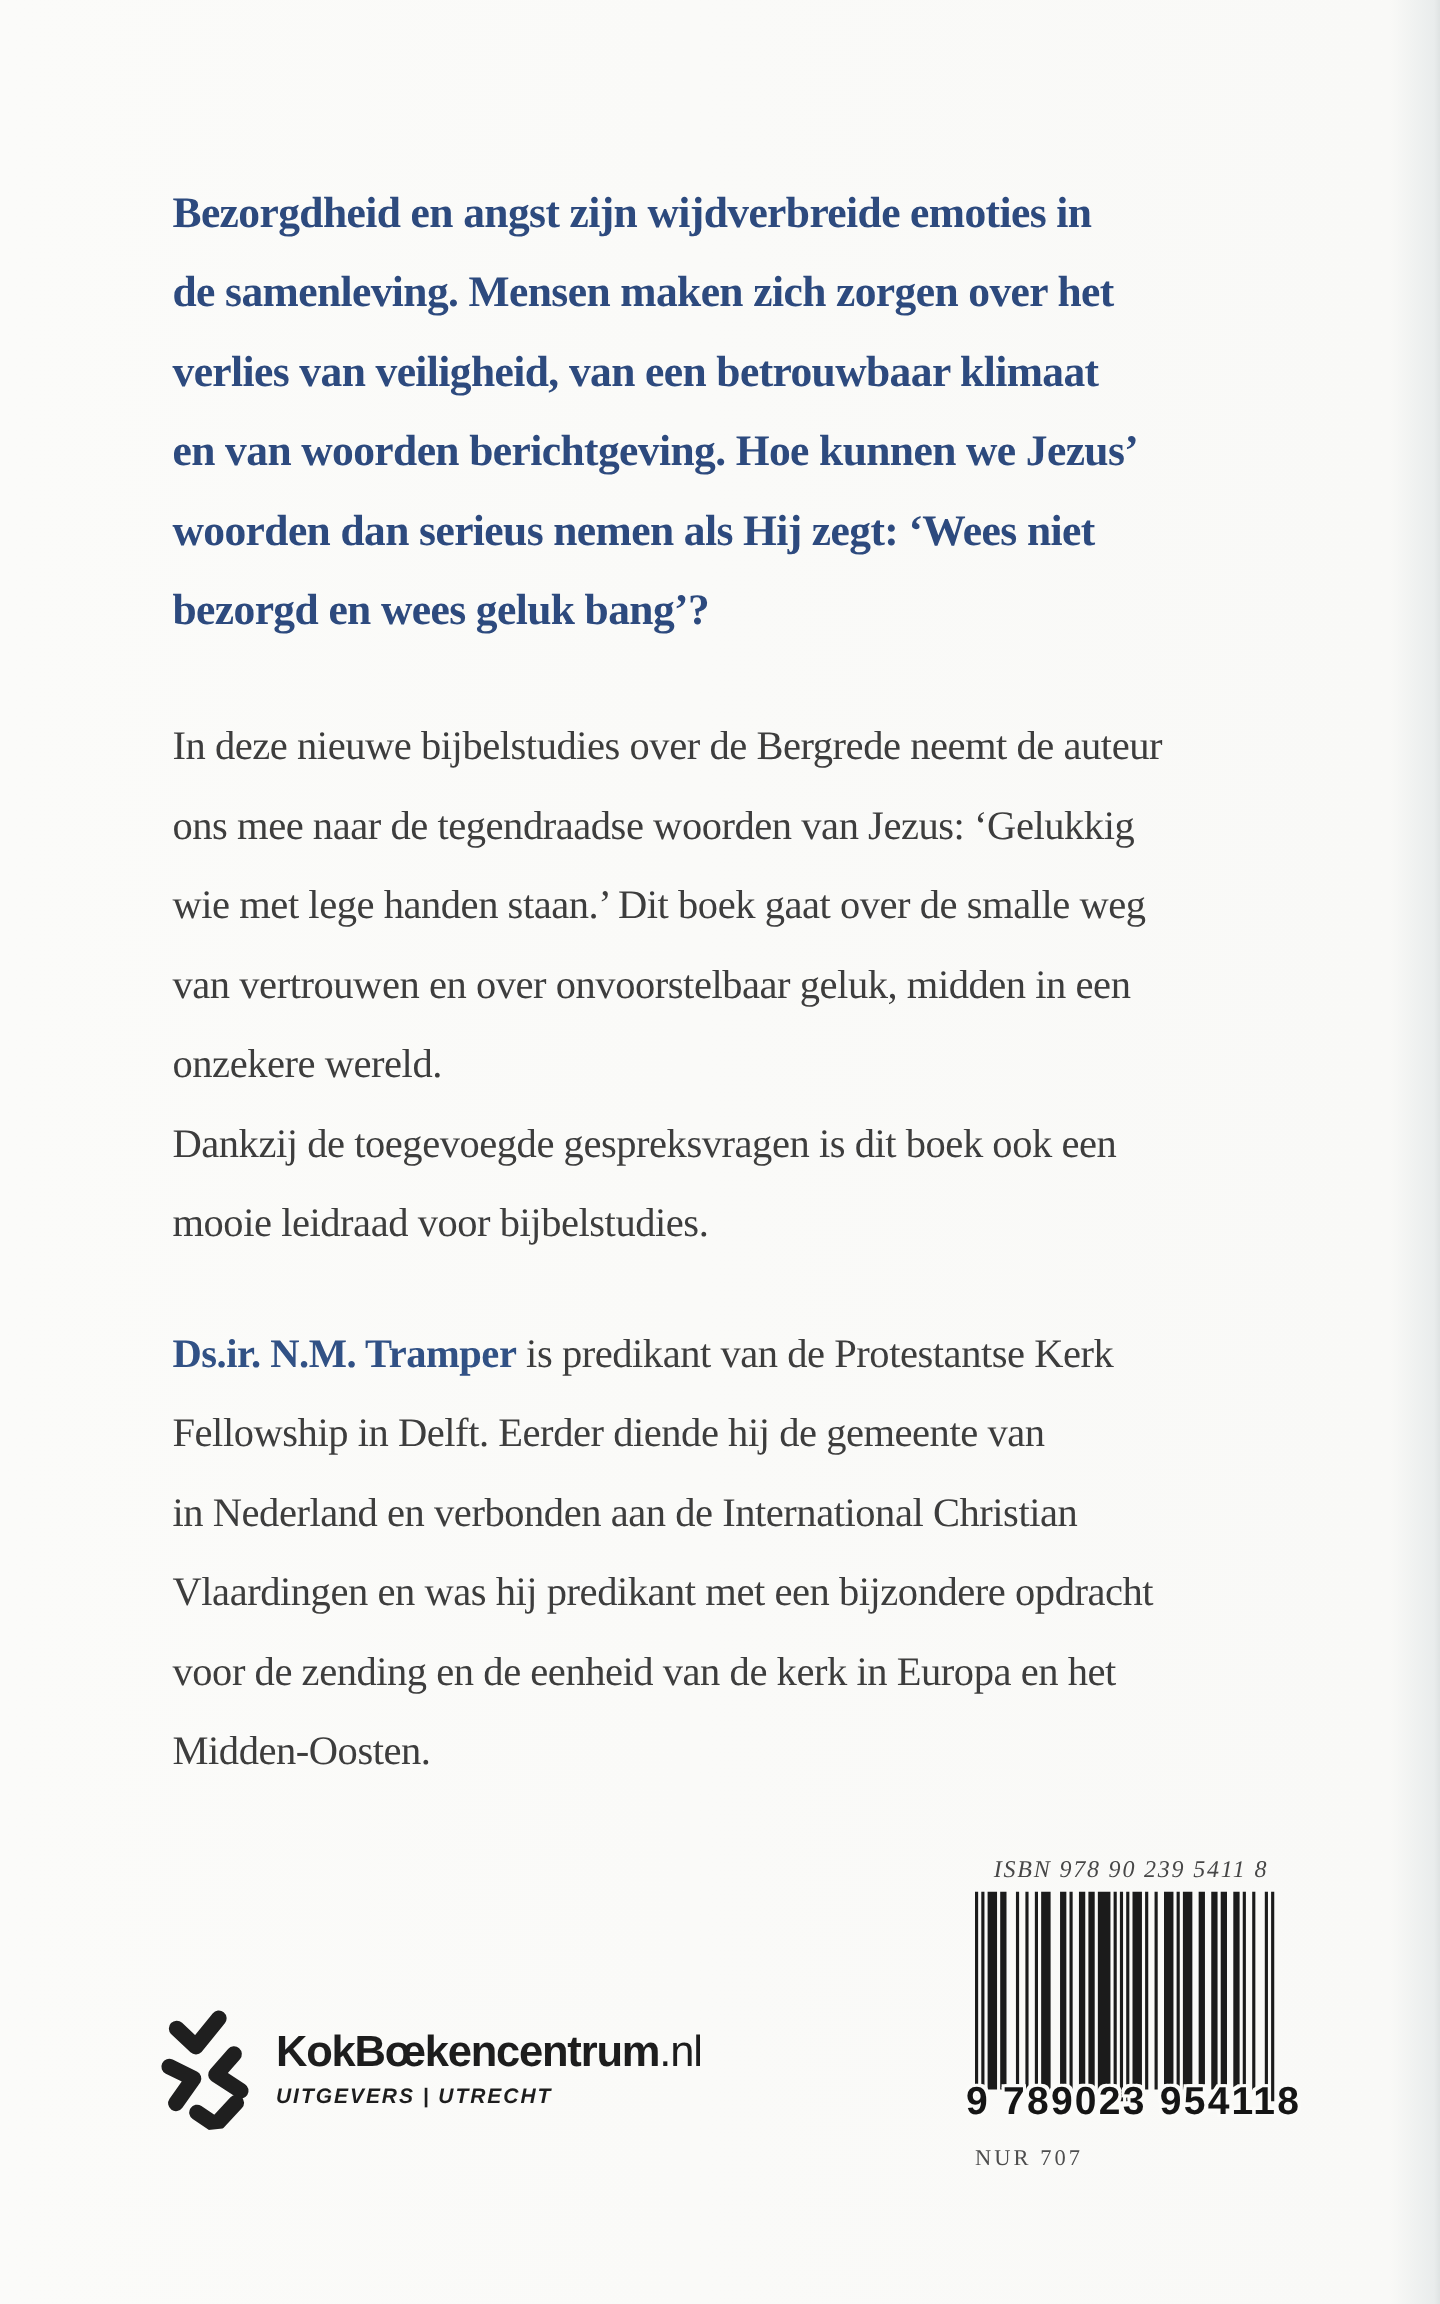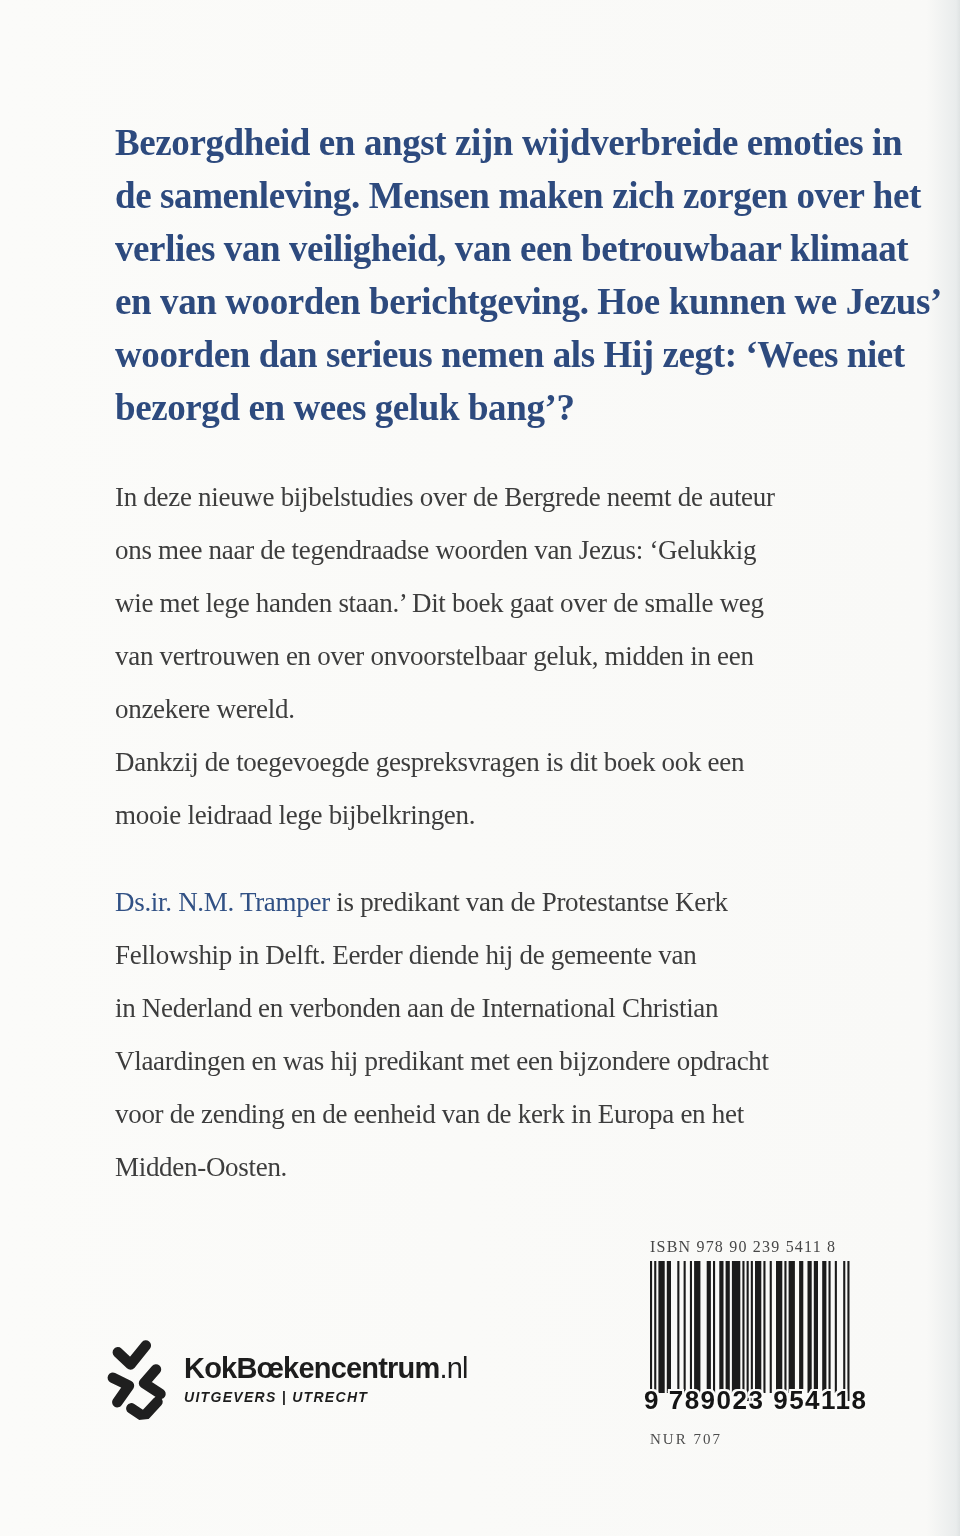--- a/index.html
+++ b/index.html
@@ -24,55 +24,56 @@
     left: 115px;
     top: 116px;
     width: 748px;
   }
   .tline {
     white-space: nowrap;
   }
   .intro {
     color: #2d4a7e;
     font-weight: 700;
-    font-size: 37px;
+    font-size: 29px;
     line-height: 53px;
     letter-spacing: -0.4px;
   }
   .body-par {
     margin-top: 37px;
     color: #3d3d3d;
     font-size: 27px;
     line-height: 53px;
     letter-spacing: -0.3px;
   }
   .author-par {
     margin-top: 34px;
     color: #3d3d3d;
     font-size: 27px;
     line-height: 53px;
     letter-spacing: -0.3px;
   }
   .author-name {
     color: #315185;
-    font-weight: 400;
+    font-weight: 700;
   }
   
   .isbn-block {
     position: absolute;
     left: 650px;
     top: 1238px;
     width: 208px;
   }
   .isbn-label {
     font-size: 16px;
     letter-spacing: 1.2px;
     color: #474747;
     white-space: nowrap;
-    text-align: left;
+    text-align: center;
+    font-style: italic;
   }
   .barcode {
     position: relative;
     margin-top: 5px;
     height: 168px;
     width: 202px;
   }
   .barcode svg {
     display: block;
   }
@@ -150,21 +151,21 @@
         <div class="tline">bezorgd en wees geluk bang’?</div>
       </div>
 
     <div class="body-par">
         <div class="tline">In deze nieuwe bijbelstudies over de Bergrede neemt de auteur</div>
         <div class="tline">ons mee naar de tegendraadse woorden van Jezus: ‘Gelukkig</div>
         <div class="tline">wie met lege handen staan.’ Dit boek gaat over de smalle weg</div>
         <div class="tline">van vertrouwen en over onvoorstelbaar geluk, midden in een</div>
         <div class="tline">onzekere wereld.</div>
         <div class="tline">Dankzij de toegevoegde gespreksvragen is dit boek ook een</div>
-        <div class="tline">mooie leidraad lege bijbelkringen.</div>
+        <div class="tline">mooie leidraad voor bijbelstudies.</div>
       </div>
 
     <div class="author-par">
       <div class="tline">
         <span class="author-name">Ds.ir. N.M. Tramper</span><span> is predikant van de Protestantse Kerk</span>
       </div>
       <div>
           <div class="tline">Fellowship in Delft. Eerder diende hij de gemeente van</div>
           <div class="tline">in Nederland en verbonden aan de International Christian</div>
           <div class="tline">Vlaardingen en was hij predikant met een bijzondere opdracht</div>

